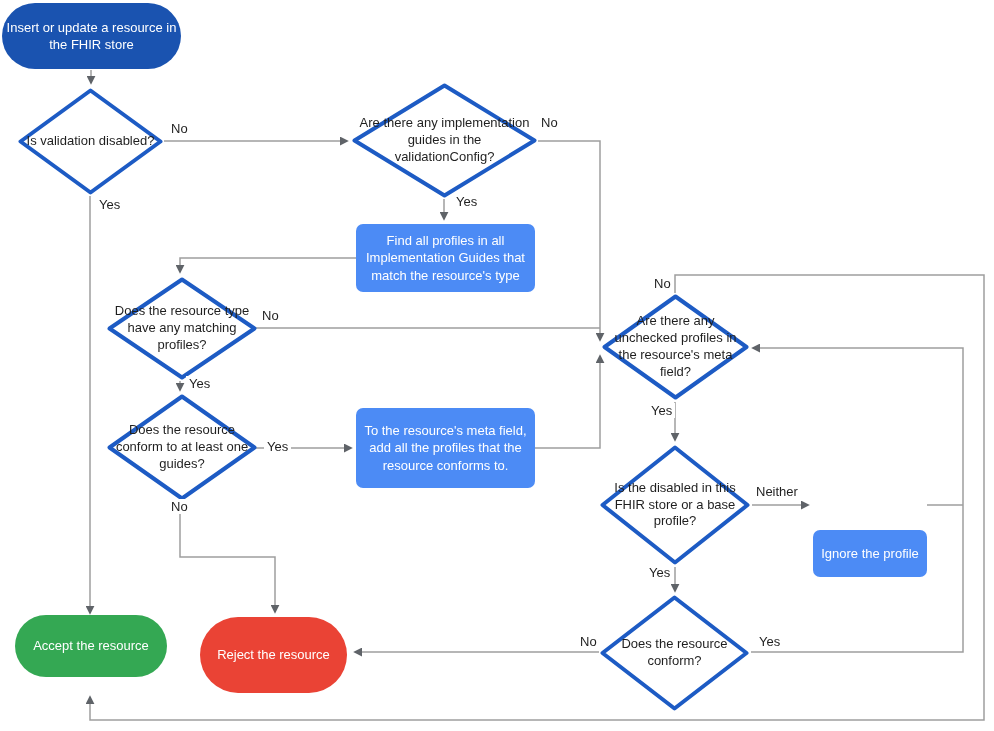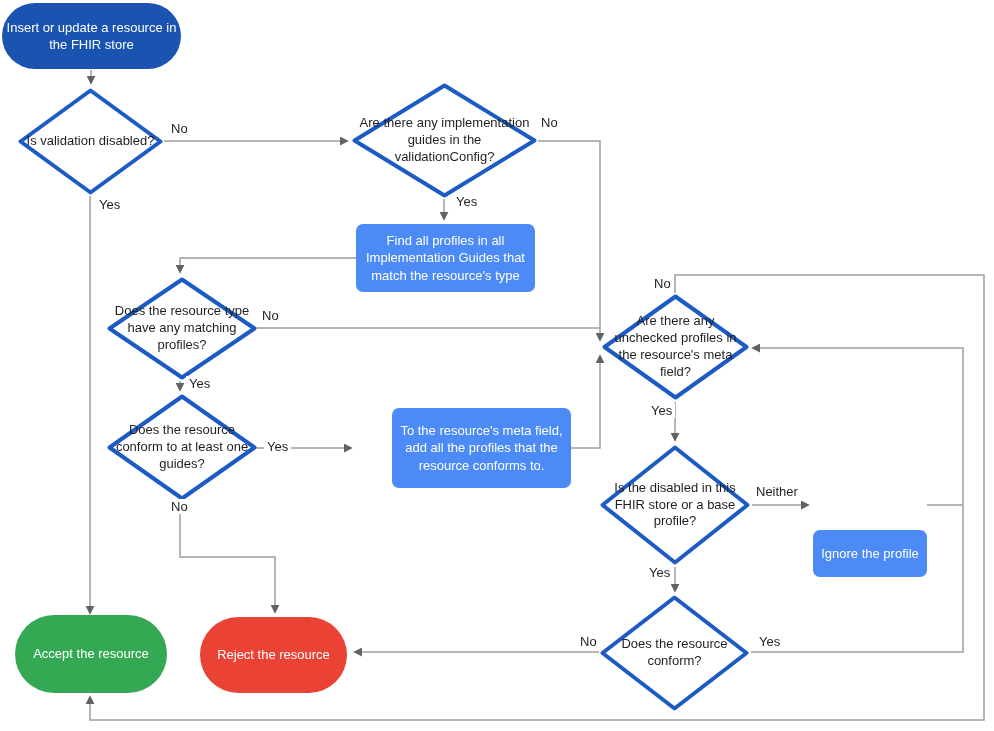--- a/index.html
+++ b/index.html
@@ -105,21 +105,21 @@
     <div class="dtext">Does the resource type have any matching profiles?</div>
   </div>
 
   <div class="diamond" style="left:107px;top:394px;width:150px;height:107px;">
       <svg width="150" height="107">
         <polygon points="75,2.5 147.5,53.5 75,104.5 2.5,53.5" style="fill:var(--decision-fill);stroke:var(--decision-border);stroke-width:4;stroke-linejoin:round;"></polygon>
       </svg>
     <div class="dtext">Does the resource conform to at least one guides?</div>
   </div>
 
-  <div class="node process" style="left:356px;top:408px;width:179px;height:80px;margin-left:36px;">
+  <div class="node process" style="left:356px;top:408px;width:179px;height:80px;">
     <span class="ntext">To the resource's meta field, add all the profiles that the resource conforms to.</span>
   </div>
 
   <div class="diamond" style="left:602px;top:294px;width:147px;height:106px;">
       <svg width="147" height="106">
         <polygon points="73.5,2.5 144.5,53 73.5,103.5 2.5,53" style="fill:var(--decision-fill);stroke:var(--decision-border);stroke-width:4;stroke-linejoin:round;"></polygon>
       </svg>
     <div class="dtext">Are there any unchecked profiles in the resource's meta field?</div>
   </div>
 
@@ -134,21 +134,21 @@
     <span class="ntext">Ignore the profile</span>
   </div>
 
   <div class="diamond" style="left:600px;top:595px;width:149px;height:116px;">
       <svg width="149" height="116">
         <polygon points="74.5,2.5 146.5,58 74.5,113.5 2.5,58" style="fill:var(--decision-fill);stroke:var(--decision-border);stroke-width:4;stroke-linejoin:round;"></polygon>
       </svg>
     <div class="dtext">Does the resource conform?</div>
   </div>
 
-  <div class="node terminal accept-node" style="left:15px;top:615px;width:152px;height:78px;">
+  <div class="node terminal accept-node" style="left:15px;top:615px;width:152px;height:62px;">
     <span class="ntext">Accept the resource</span>
   </div>
 
   <div class="node terminal reject-node" style="left:200px;top:617px;width:147px;height:76px;">
     <span class="ntext">Reject the resource</span>
   </div>
 
   <span class="elabel" style="left:168px;top:121px;">No</span>
   <span class="elabel" style="left:96px;top:197px;">Yes</span>
   <span class="elabel" style="left:538px;top:115px;">No</span>

